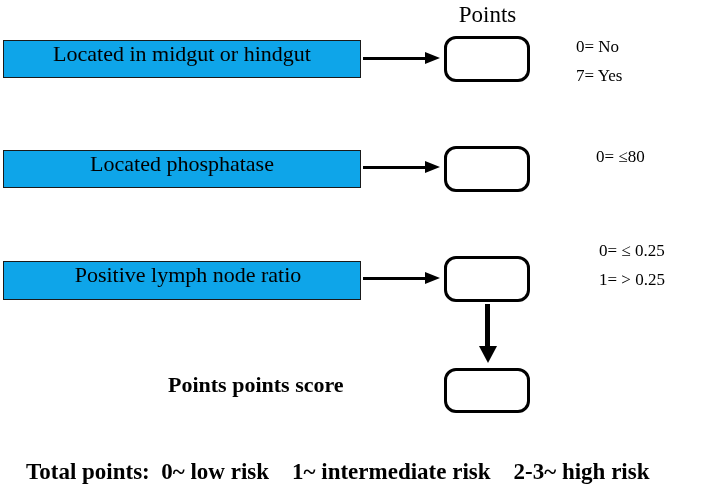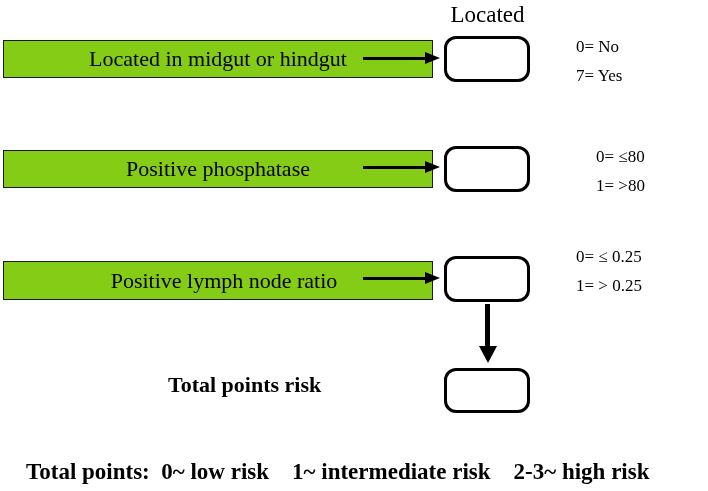--- a/index.html
+++ b/index.html
@@ -26,26 +26,26 @@
     text-align: center;
     font-size: 23px;
     line-height: 30px;
     white-space: nowrap;
   }
 
   
   .factor-box {
     position: absolute;
     left: 3px;
-    width: 430px;
+    width: 358px;
     border: 1.5px solid #1a1a1a;
-    background: #84cc16;
+    background: #0ea5e9;
     box-sizing: border-box;
     display: flex;
-    align-items: center;
+    align-items: flex-start;
     justify-content: center;
     font-size: 22px;
     line-height: 26px;
     white-space: nowrap;
   }
   .factor-box.row1 { top: 40px;  height: 38px; }
   .factor-box.row2 { top: 150px; height: 38px; }
   .factor-box.row3 { top: 261px; height: 39px; padding-left: 12px; }
 
   
@@ -122,21 +122,21 @@
   
   .score-legend {
     position: absolute;
     left: 576px;
     font-size: 17px;
     line-height: 29px;
     white-space: nowrap;
   }
   .score-legend.row1 { top: 32px; }
   .score-legend.row2 { top: 142px; margin-left: 20px; }
-  .score-legend.row3 { top: 242px; }
+  .score-legend.row3 { top: 236px; margin-left: 23px; }
   .score-legend div { white-space: pre; }
 
   
   .total-caption {
     position: absolute;
     left: 168px;
     top: 371px;
     font-size: 22px;
     line-height: 28px;
     font-weight: bold;
@@ -153,63 +153,62 @@
     line-height: 28px;
     font-weight: bold;
     white-space: pre;
   }
 </style>
 </head>
 <body>
 
 <div id="diagram">
 
-  <div class="points-header">Located</div>
+  <div class="points-header">Points</div>
 
   <div class="factor-box row1">
     <span>Located in midgut or hindgut</span>
   </div>
   <div class="h-arrow row1">
     <div class="shaft"></div>
     <div class="head"></div>
   </div>
   <div class="points-box row1"></div>
   <div class="score-legend row1">
     <div>0= No</div>
     <div>7= Yes</div>
   </div>
 
   <div class="factor-box row2">
-    <span>Positive phosphatase</span>
+    <span>Located phosphatase</span>
   </div>
   <div class="h-arrow row2">
     <div class="shaft"></div>
     <div class="head"></div>
   </div>
   <div class="points-box row2"></div>
   <div class="score-legend row2">
     <div>0= ≤80</div>
-    <div>1= &gt;80</div>
   </div>
 
   <div class="factor-box row3">
     <span>Positive lymph node ratio</span>
   </div>
   <div class="h-arrow row3">
     <div class="shaft"></div>
     <div class="head"></div>
   </div>
   <div class="points-box row3"></div>
   <div class="score-legend row3">
     <div>0= ≤ 0.25</div>
     <div>1= &gt; 0.25</div>
   </div>
 
   <div class="v-arrow">
     <div class="shaft"></div>
     <div class="head"></div>
   </div>
-  <div class="total-caption">Total points risk</div>
+  <div class="total-caption">Points points score</div>
   <div class="points-box total"></div>
 
   <div class="risk-line">Total points:  0~ low risk    1~ intermediate risk    2-3~ high risk</div>
 
 </div>
 
 </body></html>

